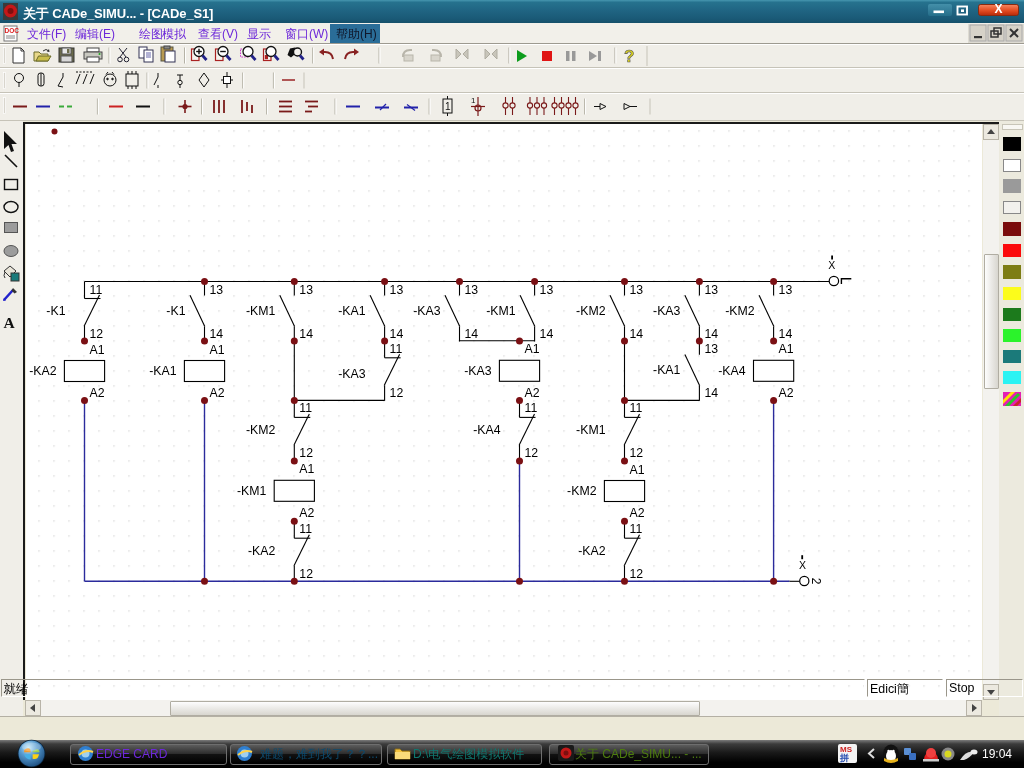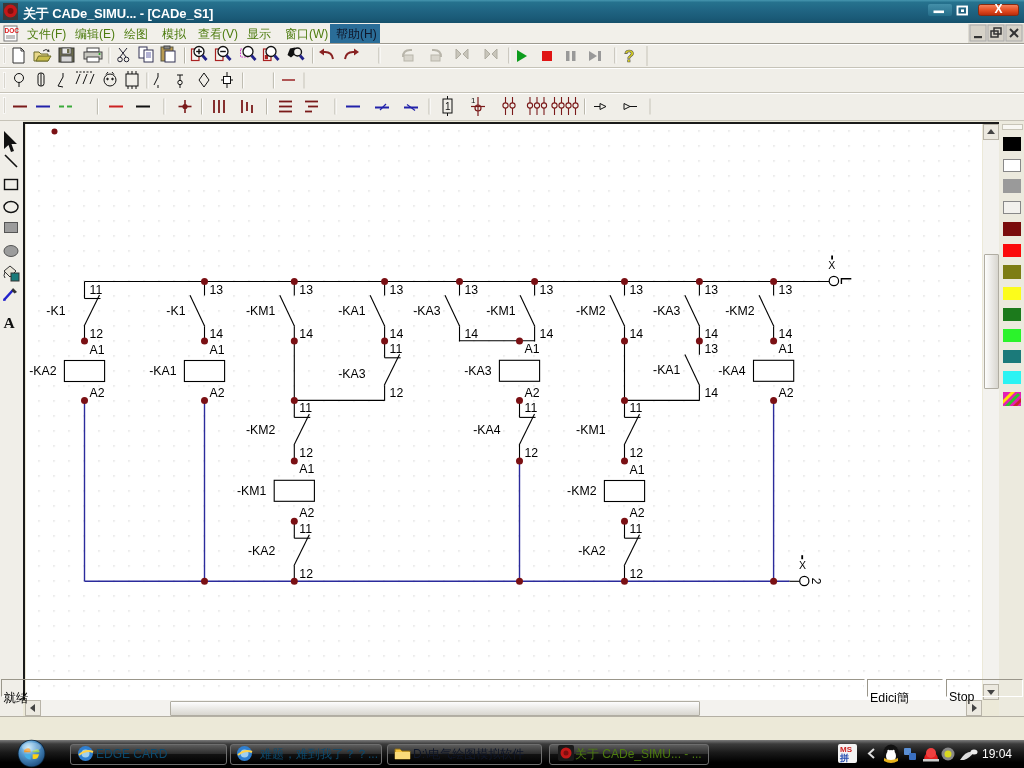--- a/index.html
+++ b/index.html
@@ -1,26 +1,26 @@
 <!DOCTYPE html>
 <html><head><meta charset="utf-8"><style>
 *{margin:0;padding:0;box-sizing:border-box}
 html,body{width:1024px;height:768px;overflow:hidden;font-family:"Liberation Sans",sans-serif;background:#ece9d8;position:relative}
 .abs{position:absolute}
 #titlebar{left:0;top:0;width:1024px;height:23px;background:linear-gradient(180deg,#4797b0 0%,#26728e 10%,#1f6381 50%,#1a5a77 80%,#15506a 100%);}
 #title-txt{left:23px;top:5px;color:#fff;font-size:13px;font-weight:bold;letter-spacing:-0.15px}
 .tbtn{top:4px;height:12px;border-radius:2px}
 #menubar{left:0;top:23px;width:1024px;height:21px;background:#f2f0ea;border-bottom:1px solid #9d9a90}
-.mi{position:absolute;top:26px;font-size:12px;color:#4d7c0f}
+.mi{position:absolute;top:26px;font-size:12px;color:#6d28d9}
 #toolband{left:0;top:45px;width:1024px;height:76px;background:#f0eee8}
 #leftbar{left:0;top:121px;width:23px;height:596px;background:#f0eee8}
 #canvas{left:26px;top:124px;width:956px;height:576px;background:#fff}
 #statusbar{left:0;top:717px;width:1024px;height:23px;background:#ece9d8;font-size:12px}
 #taskbar{left:0;top:740px;width:1024px;height:28px;background:linear-gradient(180deg,#7a7a7a 0%,#3c3c3c 14%,#191919 45%,#000 80%);}
-.panel{position:absolute;top:679px;height:18px;border:1px solid;border-color:#9a968a #fff #fff #9a968a;font-size:12.4px;color:#000;padding-left:2px;padding-top:10px}
+.panel{position:absolute;top:679px;height:18px;border:1px solid;border-color:#9a968a #fff #fff #9a968a;font-size:12.4px;color:#000;padding-left:2px;padding-top:1px}
 .tkbtn{position:absolute;top:743.5px;height:21px;border-radius:3px;border:1px solid #6e6e6e;background:linear-gradient(180deg,#5c5c5c 0%,#2e2e2e 45%,#111 50%,#000 100%);color:#fff;font-size:12px}
 </style></head><body>
 <div id="titlebar" class="abs"></div>
 <svg class="abs" style="left:0;top:0" width="1024" height="23">
     <rect x="3" y="3" width="15" height="17" fill="#3a3a3a"></rect>
     <circle cx="10.5" cy="11" r="6.5" fill="#c41818"></circle>
     <circle cx="10.5" cy="11" r="3" fill="#7d0f0f"></circle>
   </svg>
 <div id="title-txt" class="abs">关于 CADe_SIMU... - [CADe_S1]</div>
 <div class="abs tbtn" style="left:928px;width:24px;background:linear-gradient(180deg,#448fa9,#256e8a)"></div>
@@ -33,21 +33,21 @@
 <div class="abs" style="left:978px;top:2px;width:41px;height:14px;color:#fff;font-weight:bold;font-size:12px;text-align:center">X</div>
 <div id="menubar" class="abs"></div>
 <svg class="abs" style="left:3px;top:25px" width="16" height="17">
     <rect x="1" y="1" width="13" height="15" fill="#fdfdfd" stroke="#777"></rect>
     <text x="1.5" y="8" font-size="6.5" fill="#d22" font-weight="bold">DOC</text>
     <line x1="3" y1="11" x2="12" y2="11" stroke="#888"></line>
     <line x1="3" y1="13" x2="12" y2="13" stroke="#888"></line>
   </svg>
 <div class="mi" style="left:27px">文件(F)</div>
 <div class="mi" style="left:75px">编辑(E)</div>
-<div class="mi" style="left:124px">绘图</div>
+<div class="mi" style="left:139px">绘图</div>
 <div class="mi" style="left:162px">模拟</div>
 <div class="mi" style="left:198px">查看(V)</div>
 <div class="mi" style="left:247px">显示</div>
 <div class="mi" style="left:285px">窗口(W)</div>
 <div class="abs" style="left:330px;top:24px;width:50px;height:19px;background:#2a6d98"></div>
 <div class="mi" style="left:336px;color:#0f172a">帮助(H)</div>
 <div class="abs" style="left:968px;top:24px;width:56px;height:19px;background:#dedbd2"></div>
 <svg class="abs" style="left:968px;top:24px" width="56" height="19">
     <rect x="2" y="1" width="16" height="16" fill="#d6d2c8" stroke="#aaa"></rect>
     <rect x="20" y="1" width="16" height="16" fill="#d6d2c8" stroke="#aaa"></rect>
@@ -627,34 +627,34 @@
       <path d="M16.6 15.2 L23 15.2 Q22 21.3 16.6 19.8 Z" fill="#fcd116"></path>
     </g>
     <ellipse cx="15.5" cy="8" rx="9.5" ry="4.5" fill="#fff" opacity="0.25"></ellipse>
   </svg>
 <div class="tkbtn" style="left:70px;width:157px"></div>
 <svg class="abs" style="left:77px;top:745px" width="17" height="17">
     <circle cx="8.5" cy="8.5" r="7.5" fill="#2f7fd0"></circle>
     <circle cx="8.5" cy="8.5" r="4" fill="#9fd0f0"></circle>
     <path d="M2 10 Q9 4 16 7" stroke="#ffd24a" stroke-width="2" fill="none"></path>
   </svg>
-<div class="abs" style="left:96px;top:747px;width:129px;height:16px;line-height:14px;color:#0c4a6e;font-size:12px;white-space:nowrap;overflow:hidden">EDGE CARD</div>
+<div class="abs" style="left:96px;top:747px;width:129px;height:16px;line-height:14px;color:#6d28d9;font-size:12px;white-space:nowrap;overflow:hidden">EDGE CARD</div>
 <div class="tkbtn" style="left:230px;width:152px"></div>
 <svg class="abs" style="left:236px;top:745px" width="17" height="17">
     <circle cx="8.5" cy="8.5" r="7.5" fill="#2f7fd0"></circle>
     <circle cx="8.5" cy="8.5" r="4" fill="#9fd0f0"></circle>
     <path d="M2 10 Q9 4 16 7" stroke="#ffd24a" stroke-width="2" fill="none"></path>
   </svg>
 <div class="abs" style="left:260px;top:747px;width:124px;height:16px;line-height:14px;color:#0c4a6e;font-size:12px;white-space:nowrap;overflow:hidden">难题，难到我了？？...</div>
 <div class="tkbtn" style="left:387px;width:155px"></div>
 <svg class="abs" style="left:394px;top:746px" width="17" height="14">
     <path d="M1 3 L6 3 L8 5 L16 5 L16 13 L1 13 Z" fill="#f5c33b" stroke="#8a6d1d"></path>
     <path d="M1 6 L16 6 L16 13 L1 13 Z" fill="#fadb7a"></path>
   </svg>
-<div class="abs" style="left:413px;top:747px;width:127px;height:16px;line-height:14px;color:#0f172a;font-size:12px;white-space:nowrap;overflow:hidden">D:\电气绘图模拟软件</div>
+<div class="abs" style="left:413px;top:747px;width:127px;height:16px;line-height:14px;color:#0f766e;font-size:12px;white-space:nowrap;overflow:hidden">D:\电气绘图模拟软件</div>
 <div class="tkbtn" style="left:549px;width:160px"></div>
 <svg class="abs" style="left:558px;top:745px" width="16" height="16">
     <rect width="16" height="16" fill="#1a1a1a" rx="2"></rect>
     <circle cx="8" cy="8" r="5.5" fill="#c41818"></circle>
     <circle cx="8" cy="8" r="2.5" fill="#7d0f0f"></circle>
   </svg>
 <div class="abs" style="left:575px;top:747px;width:132px;height:16px;line-height:14px;color:#4d7c0f;font-size:12px;white-space:nowrap;overflow:hidden">关于 CADe_SIMU... - ...</div>
 <svg class="abs" style="left:836px;top:742px" width="150" height="24">
     <rect x="2" y="2" width="19" height="19" fill="#f4f4f4" rx="2"></rect>
     <text x="4" y="10" font-size="8" font-weight="bold" fill="#c22">MS</text>

